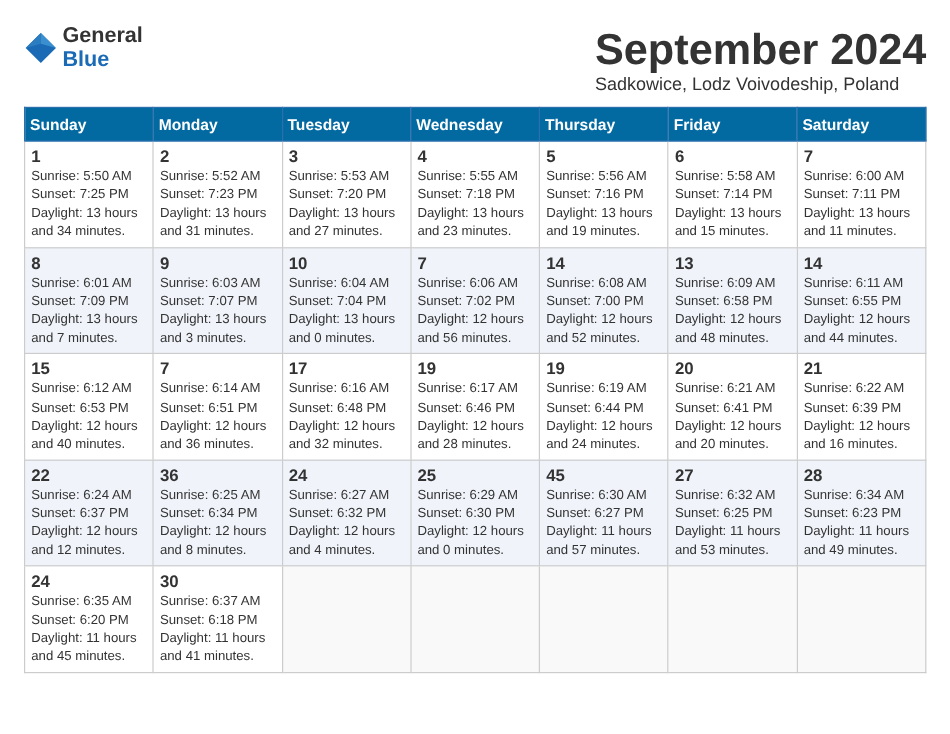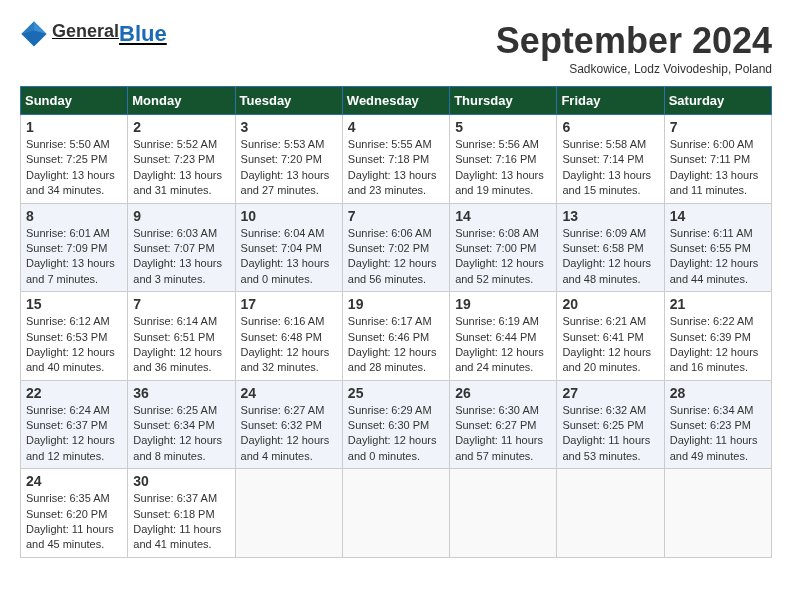--- a/index.html
+++ b/index.html
@@ -16,47 +16,45 @@
       align-items: flex-start;
       margin-bottom: 10px;
     }
     .logo {
       display: flex;
       align-items: center;
       gap: 4px;
     }
     .logo-text {
       display: flex;
-      flex-direction: row;
+      flex-direction: column;
       line-height: 1.1;
-      text-decoration: underline;
     }
     .logo-icon {
       width: 28px;
       height: 28px;
     }
     .title-section {
-      text-align: right;
     }
     .month-title {
       font-size: 36px;
       font-weight: bold;
       color: #333;
     }
     .location-title {
-      font-size: 12px;
+      font-size: 15px;
       color: #333;
     }
     .calendar {
       width: 100%;
       border-collapse: collapse;
       font-size: 11px;
     }
     .calendar thead th {
-      background: #14532d;
+      background: #0369a1;
       color: #fff;
       padding: 6px 4px;
       text-align: left;
       font-size: 13px;
       font-weight: bold;
       border: 1px solid #2c6fad;
     }
     .calendar tbody td {
       vertical-align: top;
       padding: 4px 5px;
@@ -88,21 +86,21 @@
 
 <div class="header-section">
   <div class="logo">
     <svg class="logo-icon" viewBox="0 0 40 40" xmlns="http://www.w3.org/2000/svg">
       <polygon points="20,2 38,20 20,38 2,20" fill="#1a6ab5"></polygon>
       <polygon points="20,2 38,20 20,15" fill="#3a8fd0"></polygon>
       <polygon points="20,2 2,20 20,15" fill="#2c7cc0"></polygon>
     </svg>
     <div class="logo-text">
       <span style="font-size:18px;font-weight:bold;color:#333;">General</span>
-      <span style="font-size:22px;font-weight:bold;color:#1a6ab5;">Blue</span>
+      <span style="font-size:18px;font-weight:bold;color:#1a6ab5;">Blue</span>
     </div>
   </div>
   <div class="title-section">
     <div class="month-title">September 2024</div>
     <div class="location-title">Sadkowice, Lodz Voivodeship, Poland</div>
   </div>
 </div>
 
 <table class="calendar">
   <thead>
@@ -218,21 +216,21 @@
           </td>
         <td>
             <span class="day-number">24</span>
             <div class="day-info">Sunrise: 6:27 AM<br>Sunset: 6:32 PM<br>Daylight: 12 hours<br>and 4 minutes.</div>
           </td>
         <td>
             <span class="day-number">25</span>
             <div class="day-info">Sunrise: 6:29 AM<br>Sunset: 6:30 PM<br>Daylight: 12 hours<br>and 0 minutes.</div>
           </td>
         <td>
-            <span class="day-number">26</span>
+            <span class="day-number">45</span>
             <div class="day-info">Sunrise: 6:30 AM<br>Sunset: 6:27 PM<br>Daylight: 11 hours<br>and 57 minutes.</div>
           </td>
         <td>
             <span class="day-number">27</span>
             <div class="day-info">Sunrise: 6:32 AM<br>Sunset: 6:25 PM<br>Daylight: 11 hours<br>and 53 minutes.</div>
           </td>
         <td>
             <span class="day-number">28</span>
             <div class="day-info">Sunrise: 6:34 AM<br>Sunset: 6:23 PM<br>Daylight: 11 hours<br>and 49 minutes.</div>
           </td>

